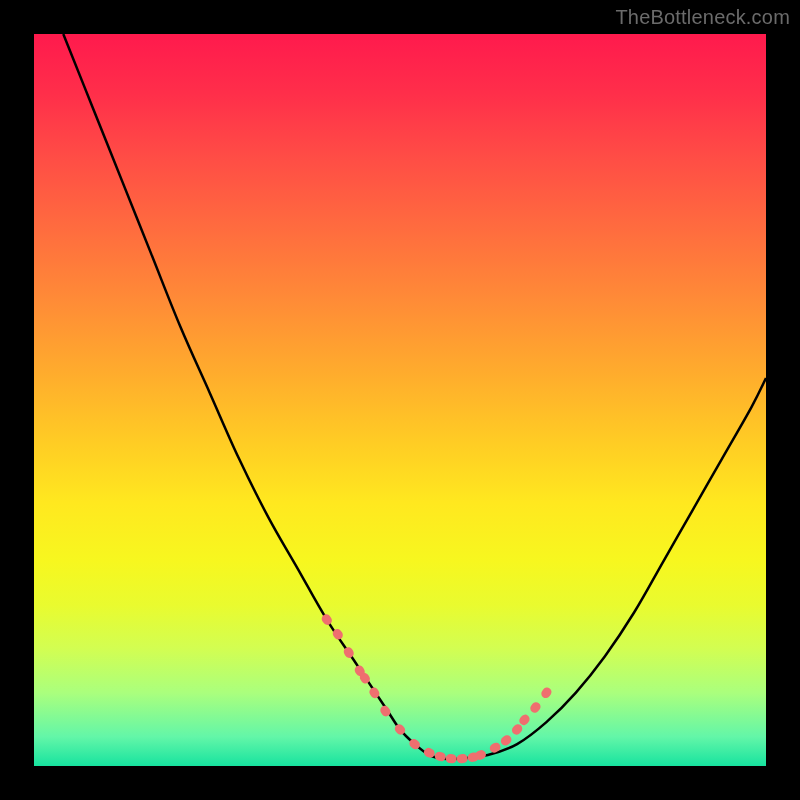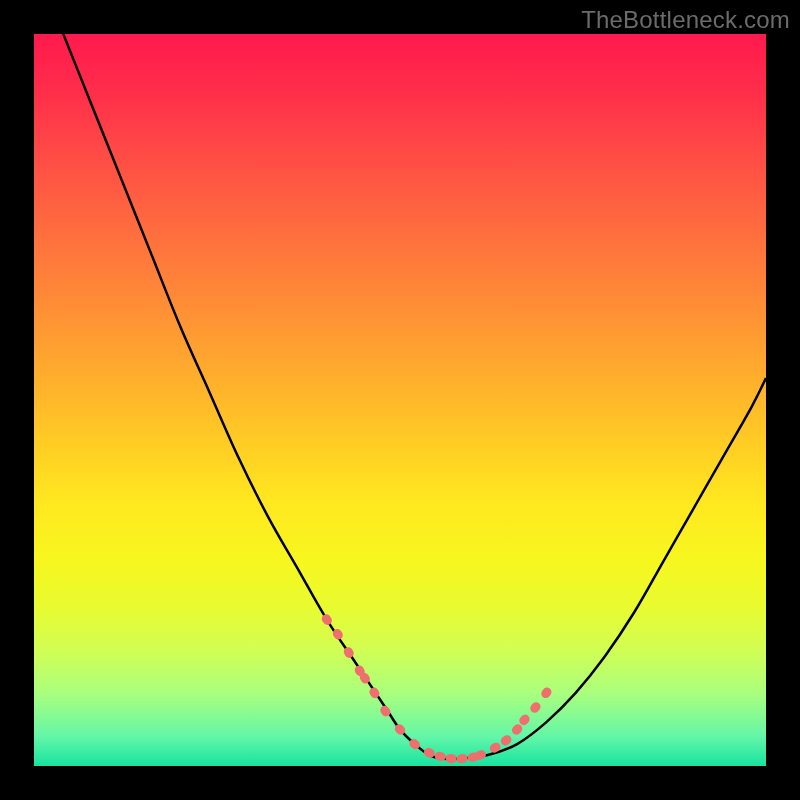--- a/index.html
+++ b/index.html
@@ -46,21 +46,21 @@
     left: 0;
     top: 0;
     width: 732px;
     height: 732px;
   }
   .watermark {
     position: absolute;
     top: 6px;
     right: 10px;
     color: #6b6b6b;
-    font-size: 24px;
+    font-size: 20px;
     letter-spacing: 0.2px;
     user-select: none;
   }
 </style>
 </head>
 <body>
 
 <div class="stage">
   <div class="watermark">TheBottleneck.com</div>
 

